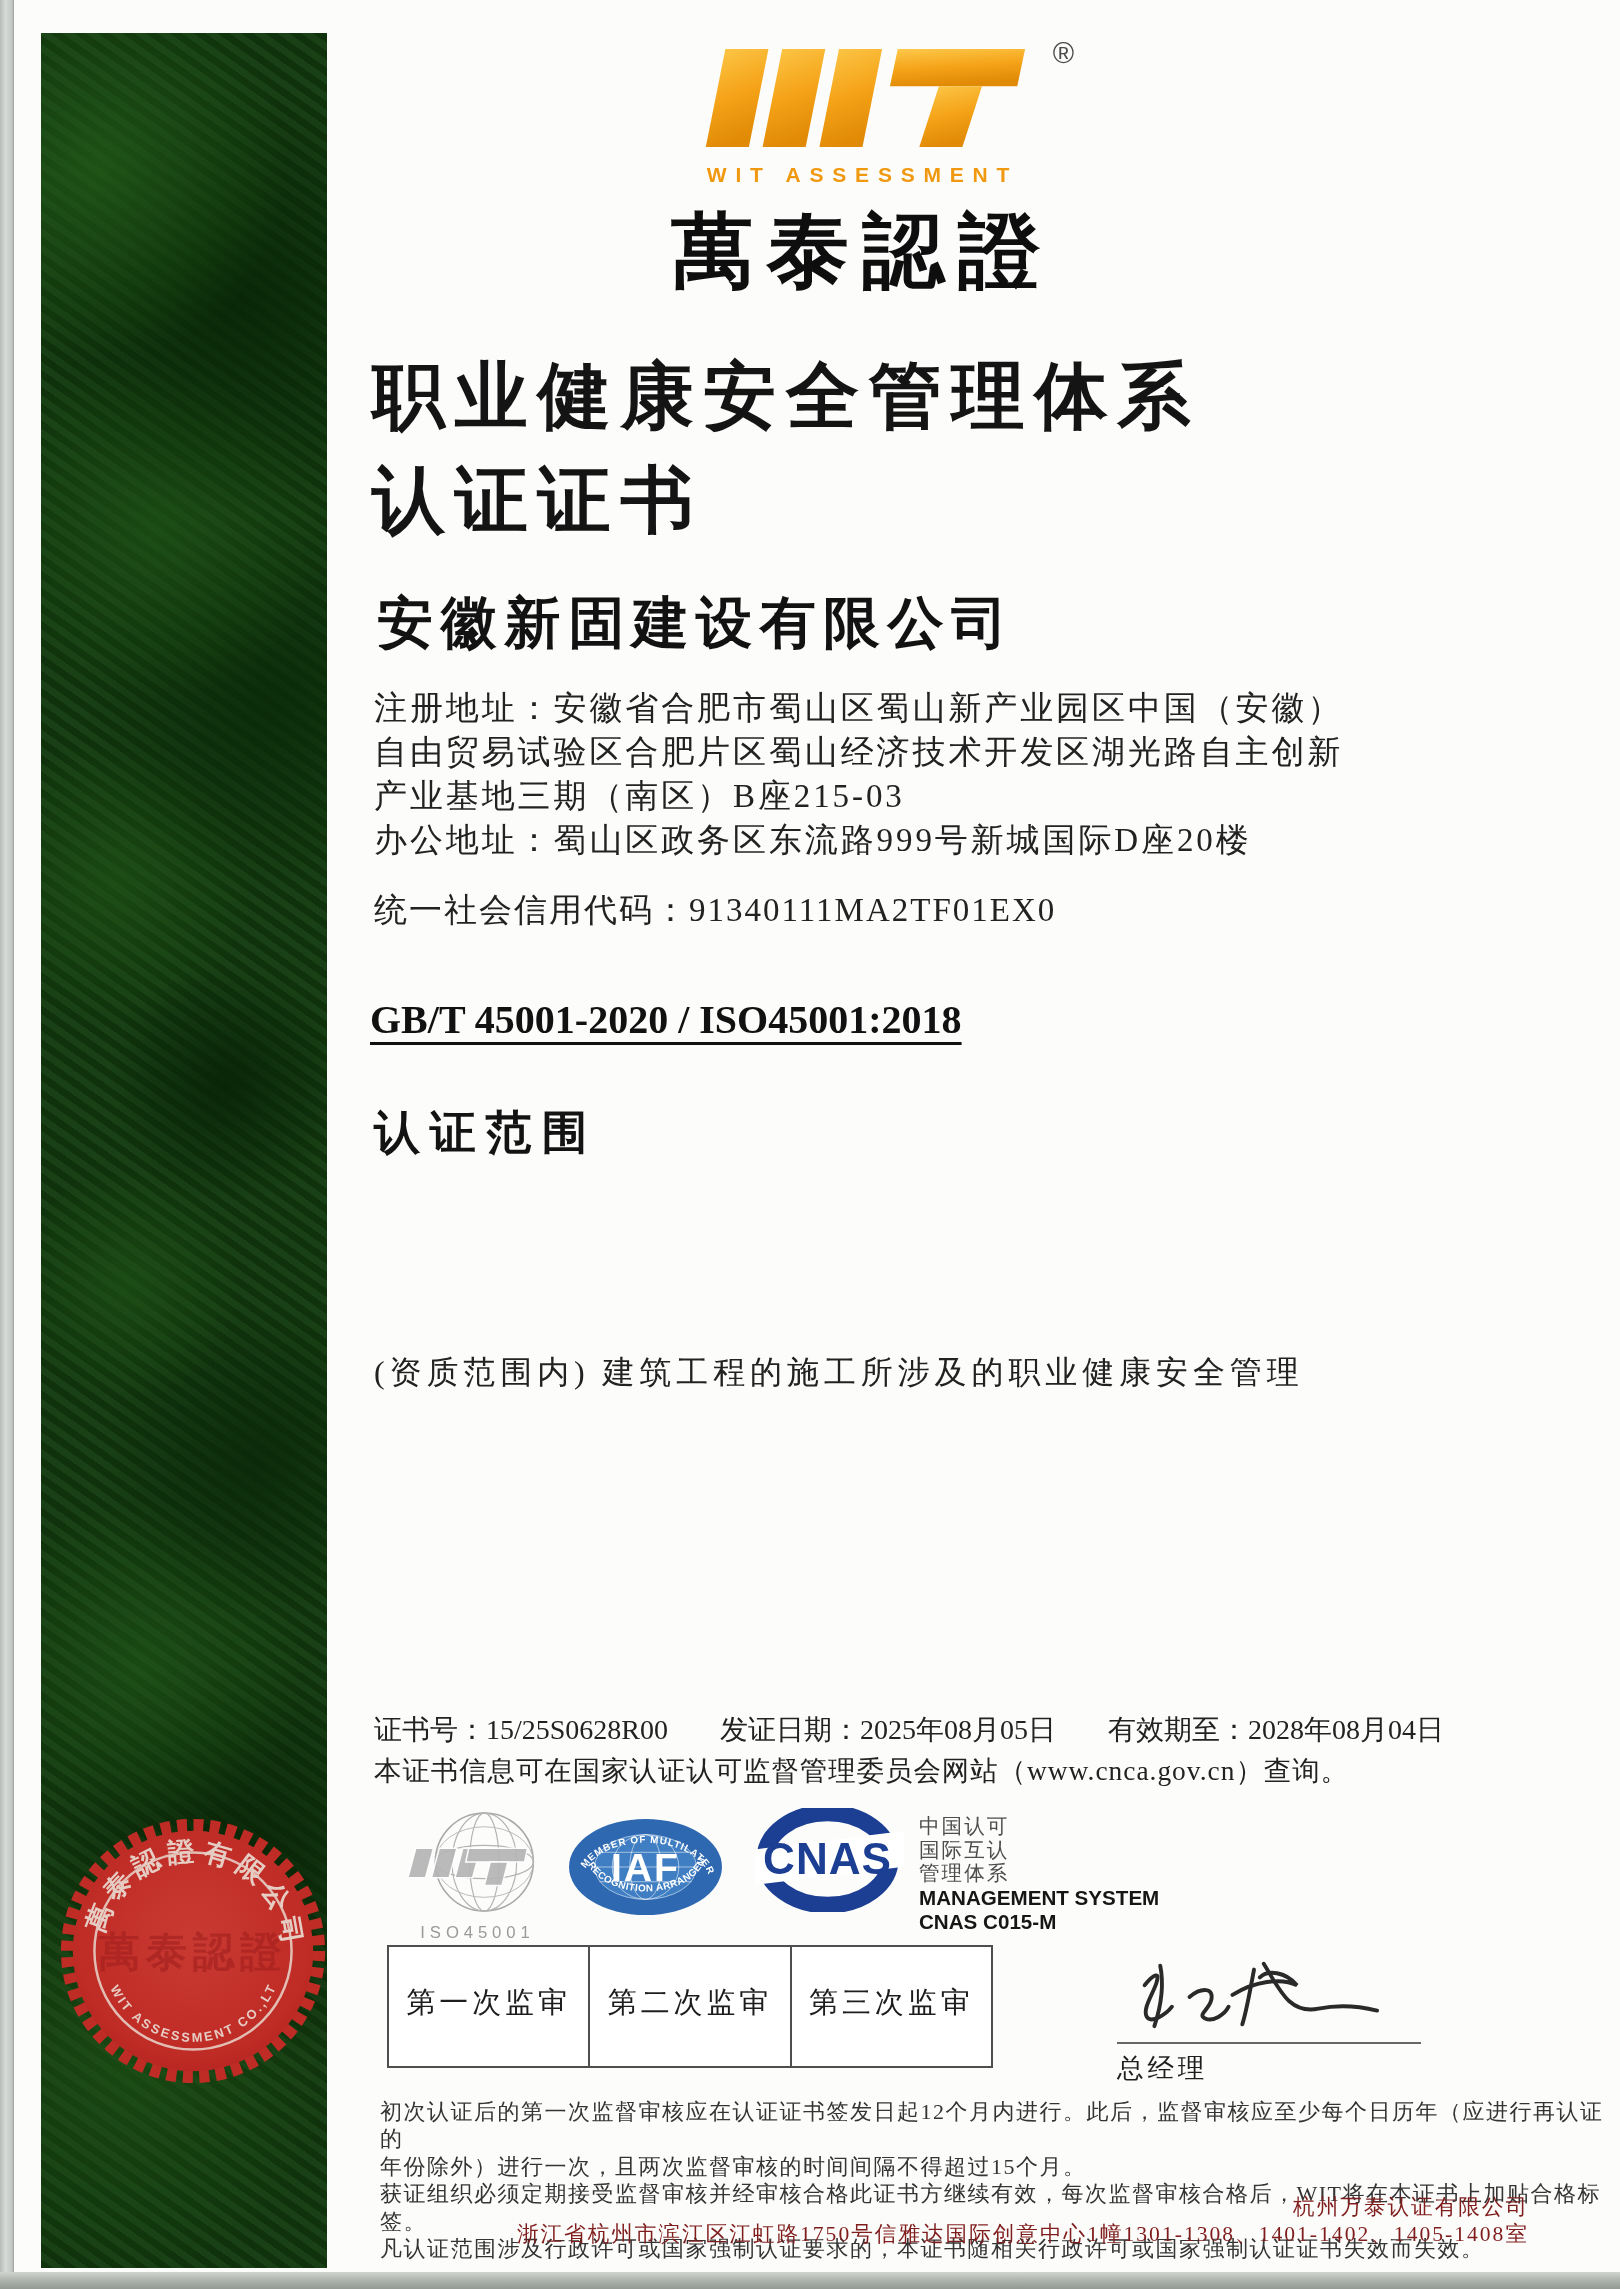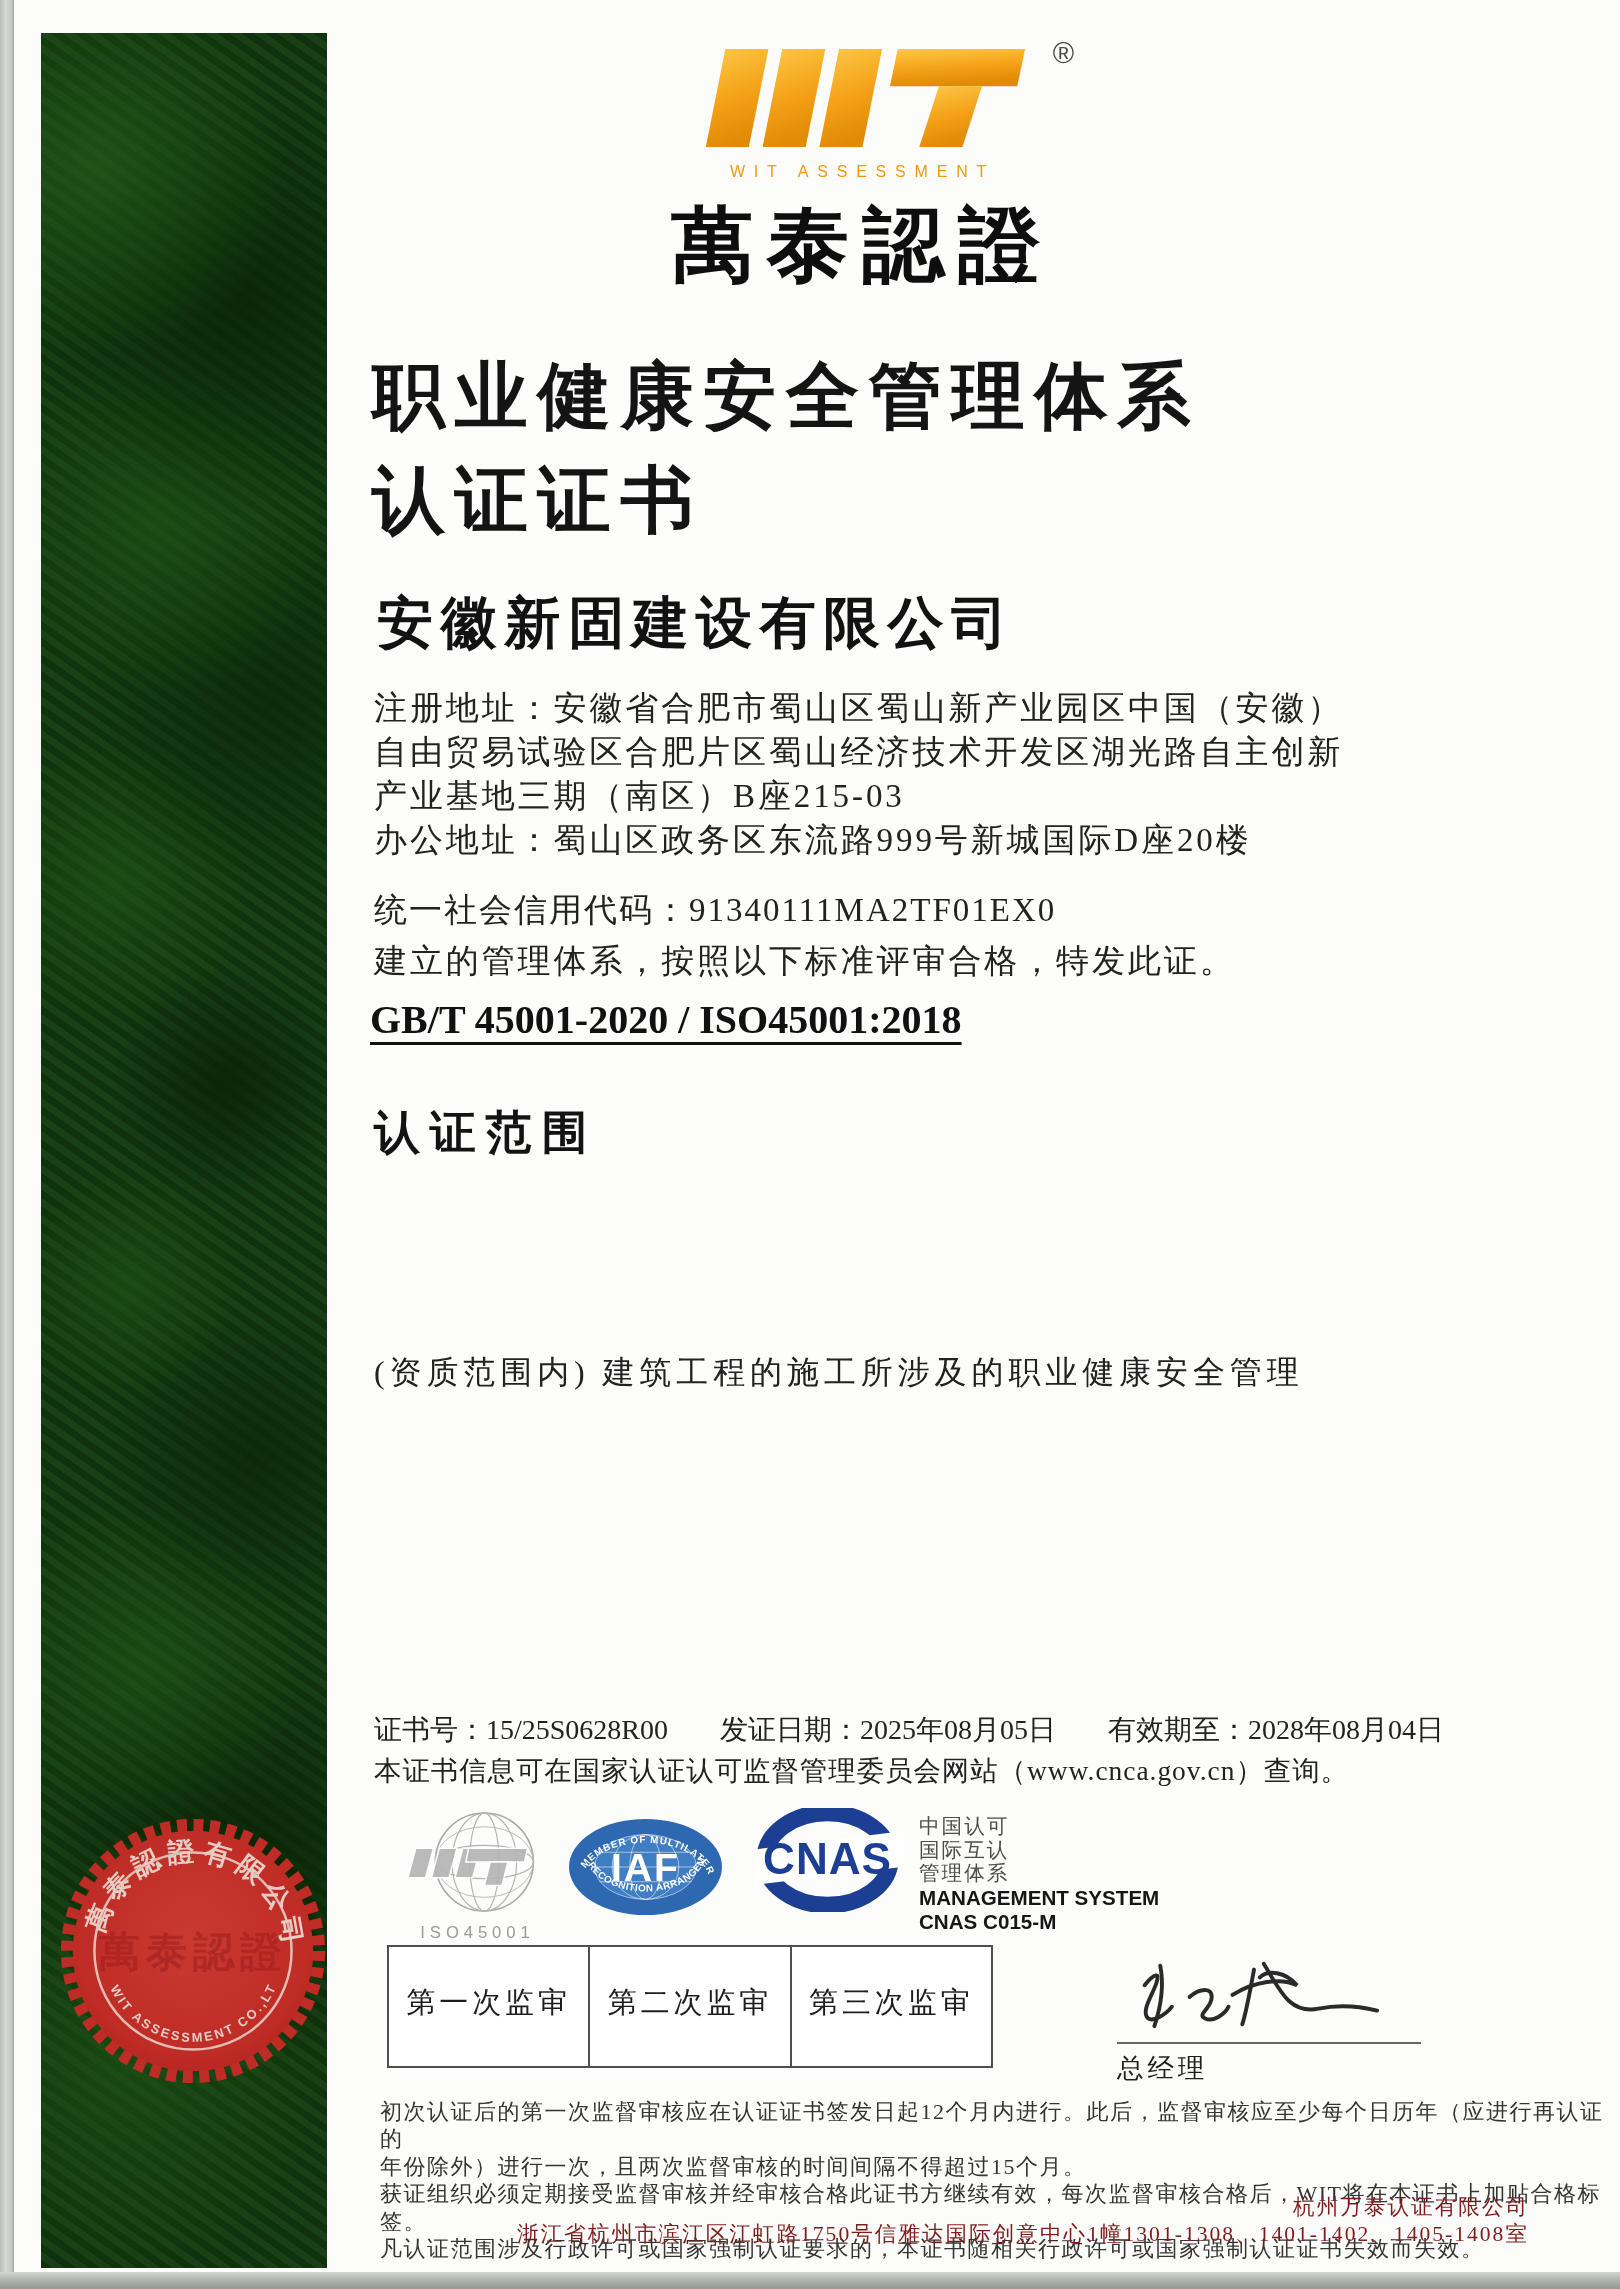--- a/index.html
+++ b/index.html
@@ -31,21 +31,21 @@
       radial-gradient(circle at 70% 82%, rgba(8,36,6,.9), transparent 11%),
       radial-gradient(circle at 30% 91%, rgba(30,84,22,.65), transparent 10%),
       repeating-linear-gradient(35deg, rgba(0,0,0,.14) 0 6.9px, rgba(255,255,255,.03) 6.9px 13.7px);
   }
   
   .header{position:absolute;left:588px;top:41px;width:549px;text-align:center;}
   .wit-logo-wrap{position:relative;display:inline-block;}
   .reg-mark{position:absolute;right:-45px;top:-3.9px;font-size:29px;color:#4a4a4a;
     font-family:"Liberation Sans",sans-serif;}
   .wit-subtext{margin-top:3.9px;font-family:"Liberation Sans",sans-serif;
-    font-weight:normal;font-size:16px;letter-spacing:8.8px;color:#f0980f;}
+    font-weight:bold;font-size:21px;letter-spacing:8.8px;color:#f0980f;}
   .brand-cn{margin-top:9.8px;font-family:"Liberation Sans","DejaVu Sans",sans-serif;
     font-weight:900;font-size:82px;letter-spacing:13.7px;color:#0e0e0e;white-space:nowrap;}
   
   .title{position:absolute;left:372px;top:345px;font-size:73px;line-height:104px;
     letter-spacing:9.8px;font-weight:600;color:#141414;}
   .company-name{position:absolute;left:377px;top:586px;font-size:56px;
     letter-spacing:7.8px;font-weight:600;color:#121212;white-space:nowrap;}
   .addr{position:absolute;left:374px;top:686px;font-size:33px;line-height:44px;
     letter-spacing:2.9px;color:#222;}
   .credit{position:absolute;left:374px;top:888px;font-size:33px;letter-spacing:2px;color:#222;white-space:nowrap;}
@@ -127,21 +127,20 @@
   <div class="company-name">安徽新固建设有限公司</div>
 
   <div class="addr">
     <div>注册地址：安徽省合肥市蜀山区蜀山新产业园区中国（安徽）</div>
     <div>自由贸易试验区合肥片区蜀山经济技术开发区湖光路自主创新</div>
     <div>产业基地三期（南区）B座215-03</div>
     <div>办公地址：蜀山区政务区东流路999号新城国际D座20楼</div>
   </div>
 
   <div class="credit">统一社会信用代码：91340111MA2TF01EX0</div>
-  <div class="statement">建立的管理体系，按照以下标准评审合格，特发此证。</div>
   <div class="standard">GB/T 45001-2020 / ISO45001:2018</div>
 
   <div class="scope-heading">认证范围</div>
   <div class="scope-text">(资质范围内) 建筑工程的施工所涉及的职业健康安全管理</div>
 
   <div class="meta-line">
     <span class="pair"><span>证书号：</span><span>15/25S0628R00</span></span>
     <span class="pair"><span>发证日期：</span><span>2025年08月05日</span></span>
     <span class="pair"><span>有效期至：</span><span>2028年08月04日</span></span>
   </div>

